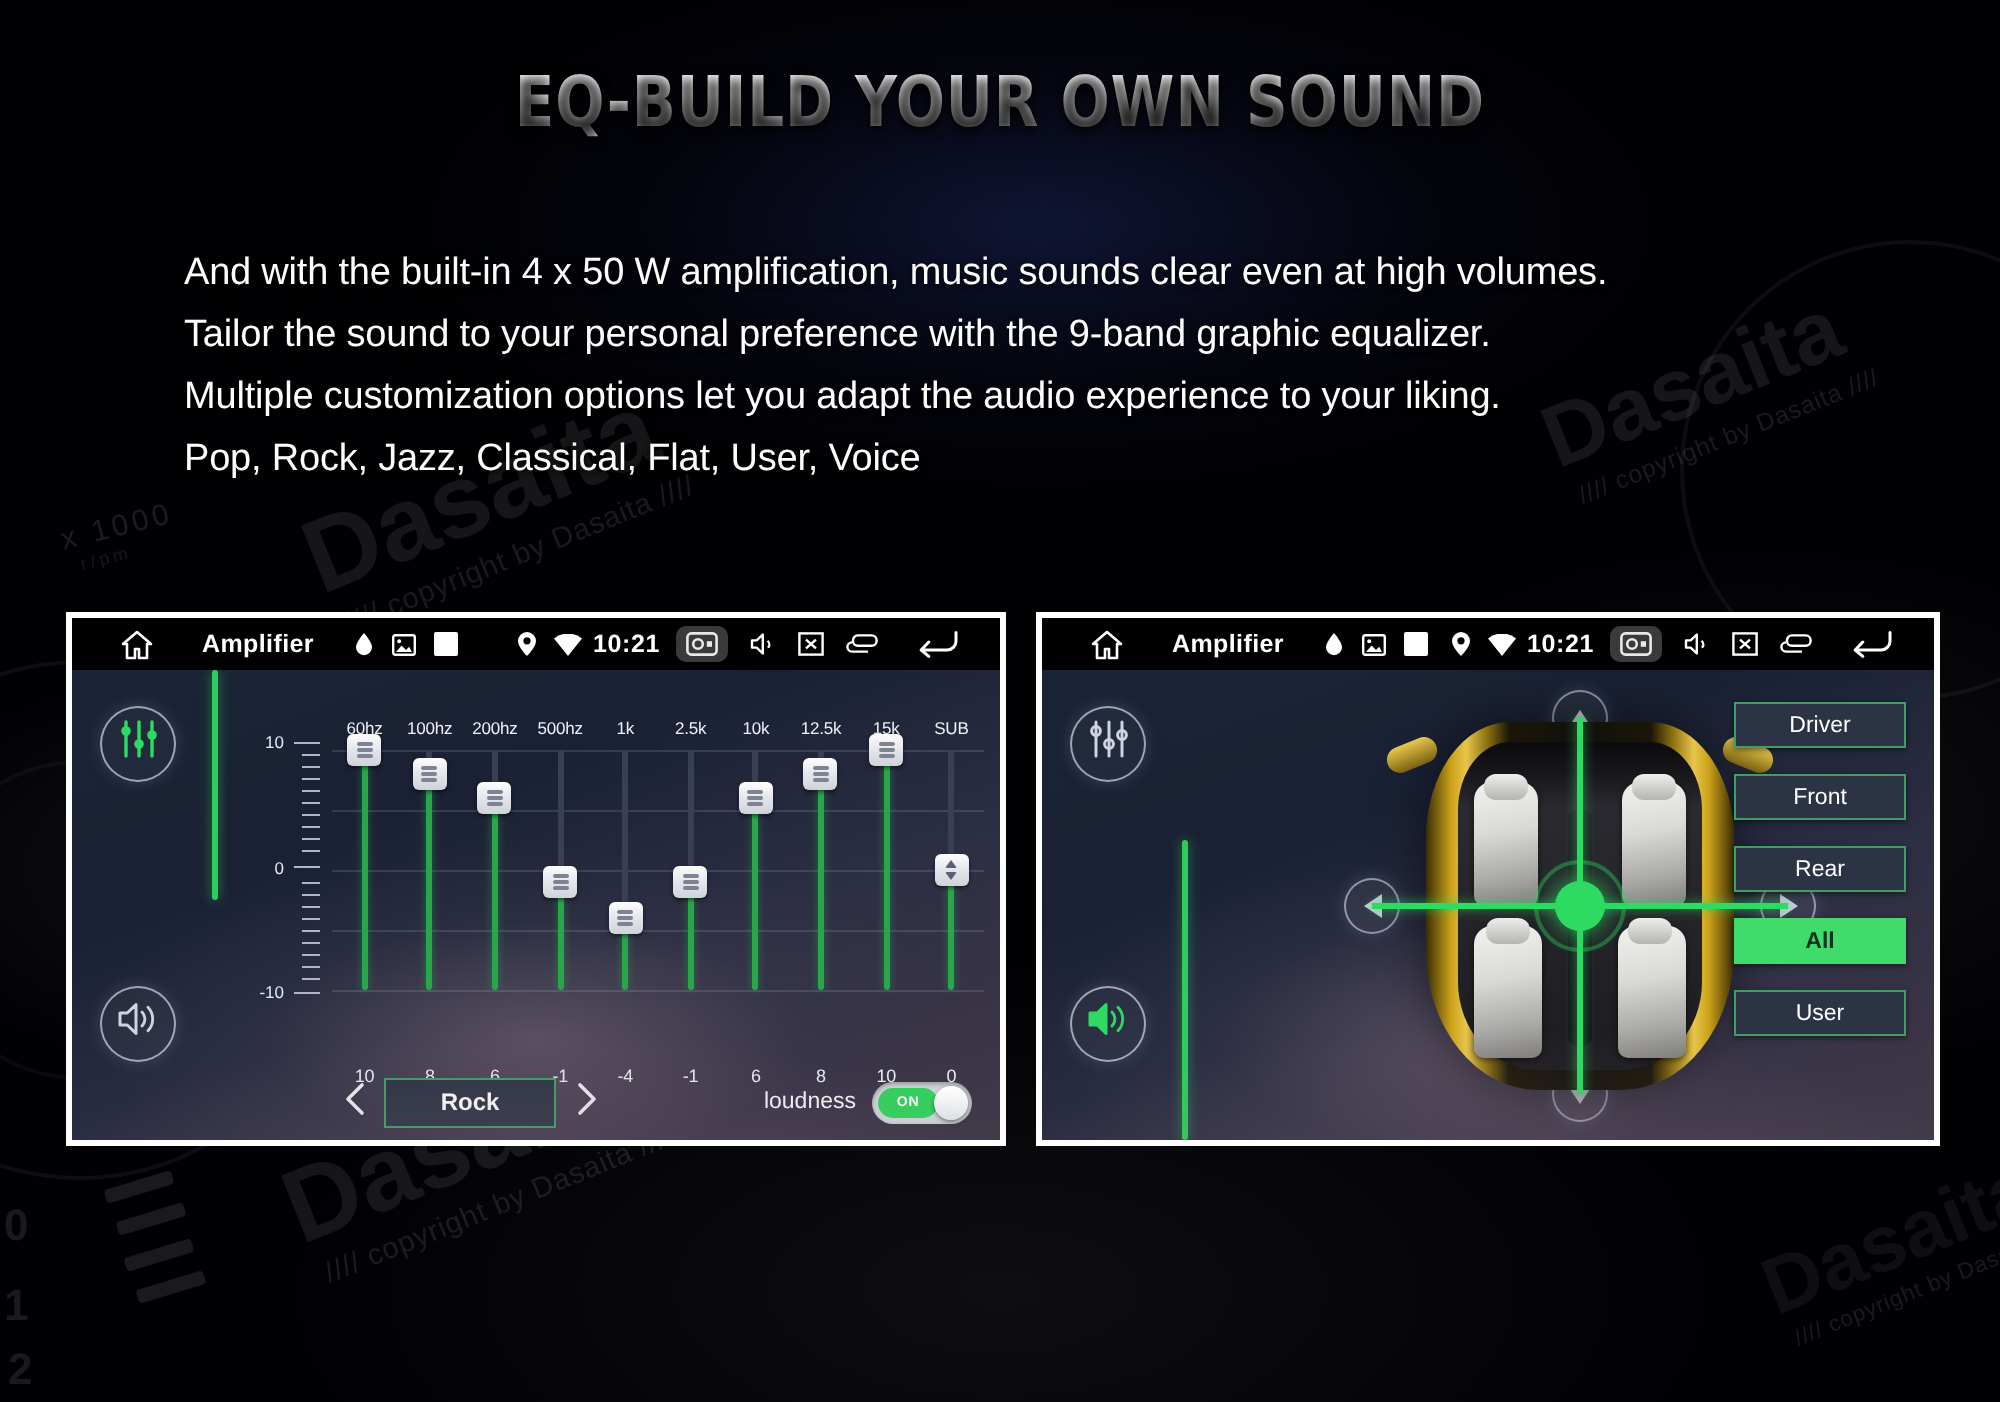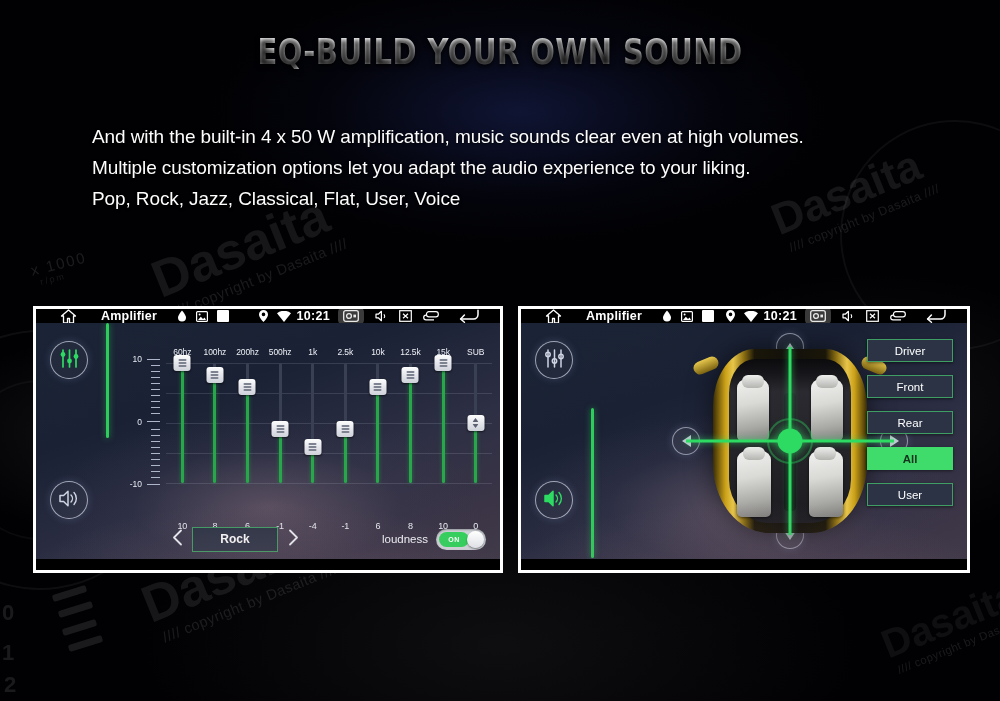--- a/index.html
+++ b/index.html
@@ -102,21 +102,21 @@
     position:absolute;
     border:3px solid #ffffff;
     background:#000;
     overflow:hidden;
   }
   .dev-left  { left:33px;  top:306px; width:470px; height:267px; }
   .dev-right { left:518px; top:306px; width:452px; height:267px; }
 
   .statusbar {
     position:relative;
-    height:14px;
+    height:26px;
     background:#000;
     display:flex; align-items:center;
     padding:0 10px;
     font-size:12.5px;
   }
   .sb-home { margin-left:14px; margin-right:24px; display:flex; align-items:center; }
   .sb-title { font-weight:bold; font-size:12.5px; letter-spacing:0.2px; }
   .sb-ic { display:inline-flex; align-items:center; margin-left:9px; }
   .sb-spacer { flex:1; }
   .sb-time { font-size:12.5px; font-weight:bold; margin:0 8px 0 6px; letter-spacing:0.3px; }
@@ -382,20 +382,21 @@
 </div>
 <div class="wm wm-e">
   <span>Dasaita</span>
   <span class="sub">//// copyright by Dasaita ////</span>
 </div>
 
 <div class="headline">EQ-BUILD YOUR OWN SOUND</div>
 
 <div class="copy">
   <p>And with the built-in 4 x 50 W amplification, music sounds clear even at high volumes.</p>
+  <p>Tailor the sound to your personal preference with the 9-band graphic equalizer.</p>
   <p>Multiple customization options let you adapt the audio experience to your liking.</p>
   <p>Pop, Rock, Jazz, Classical, Flat, User, Voice</p>
 </div>
 
 <div class="device dev-left">
 
   <div class="statusbar">
     <span class="sb-home">
       <svg width="17" height="15" viewBox="0 0 17 15">
           <path d="M8.5 1 1.5 7h2v7h4V9.5h2V14h4V7h2z" fill="none" stroke="#fff" stroke-width="1.3" stroke-linejoin="round"></path>

